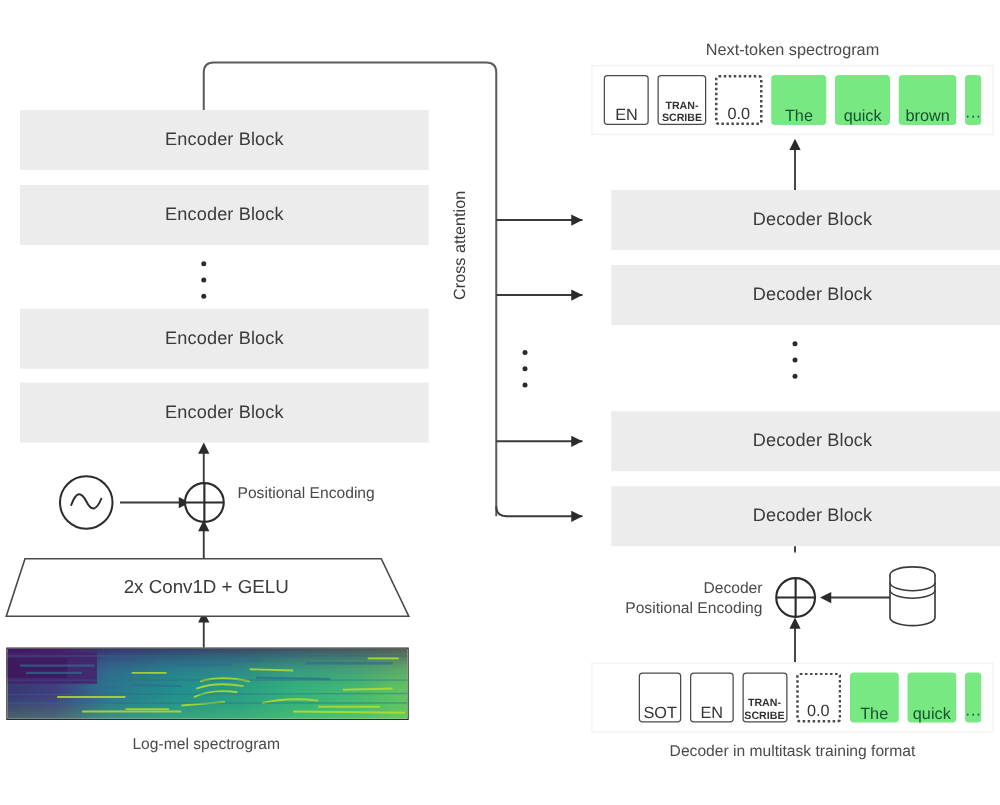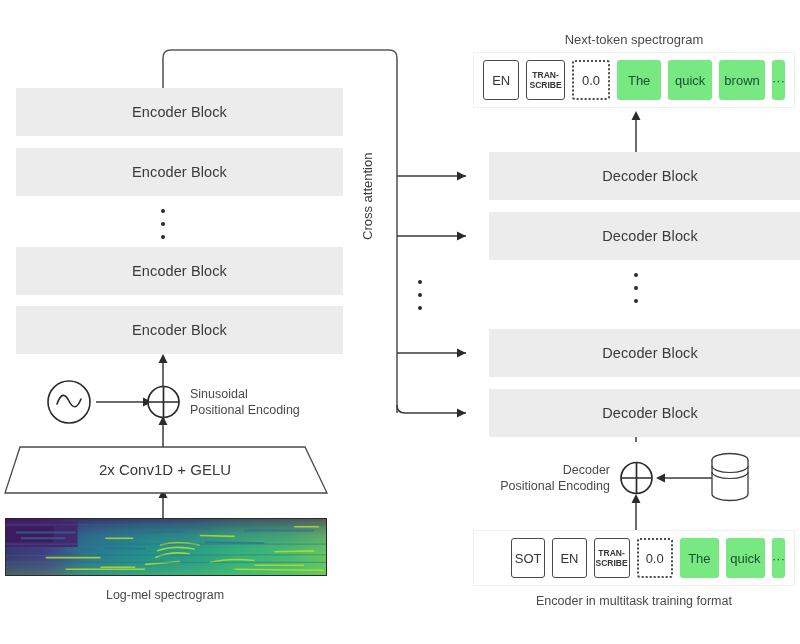--- a/index.html
+++ b/index.html
@@ -11,21 +11,21 @@
          font-size:14.5px;color:#3a3a3a;letter-spacing:.1px;margin-left:16px;}
   
   .vdots{display:flex;flex-direction:column;align-items:center;justify-content:space-between;}
   .vdots i{display:block;width:4px;height:4px;background:#2b2b2b;border-radius:50%;}
   
   .cap{font-size:12.5px;color:#4a4a4a;text-align:center;}
   .lbl{font-size:12.5px;color:#4a4a4a;line-height:16px;}
   
   .tokrow{background:#ffffff;border:1px solid #f1f1f1;box-sizing:border-box;
           display:flex;align-items:center;gap:7px;padding:7px 9px;}
-  .tok{height:40px;box-sizing:border-box;display:flex;align-items:center;
+  .tok{height:40px;box-sizing:border-box;display:flex;align-items:flex-end;
        justify-content:center;text-align:center;font-size:13px;color:#333;
        border-radius:3px;}
   .tok.solid{border:1.3px solid #4a4a4a;background:#fff;}
   .tok.dotted{border:2px dotted #4b4b4b;background:#fff;}
   .tok.green{background:#78e882;border:none;color:#14532d;}
   .tok.small{font-size:8.5px;font-weight:bold;line-height:10px;}
   svg{display:block;overflow:visible;}
 </style>
 </head>
 <body>
@@ -82,21 +82,20 @@
   <circle cx="23" cy="22" r="21" fill="#fff" stroke="#2b2b2b" stroke-width="1.6"></circle>
   <path d="M11,24 C15,13 19,13 23,21 C27,29 31,29 35,19" fill="none" stroke="#2b2b2b" stroke-width="1.6" stroke-linecap="round"></path>
 </svg>
 
 <svg class="abs" style="left:146px;top:385px;width:36px;height:36px;">
   <circle cx="17.5" cy="17" r="15.5" fill="#fff" stroke="#2b2b2b" stroke-width="1.7"></circle>
   <path d="M2,17 L33,17 M17.5,1.5 L17.5,32.5" stroke="#2b2b2b" stroke-width="1.7"></path>
 </svg>
 
 <div class="abs lbl" style="left:190px;top:386px;width:140px;">
-  <div>Sinusoidal</div>
   <div>Positional Encoding</div>
 </div>
 
 <svg class="abs" style="left:0;top:446px;width:340px;height:52px;">
   <polygon points="20,1 305,1 327,47 5,47" fill="#ffffff" stroke="#4a4a4a" stroke-width="1.3"></polygon>
 </svg>
 <div class="abs" style="left:0;top:461px;width:330px;text-align:center;font-size:15px;color:#3a3a3a;">
   <span>2x Conv1D + GELU</span>
 </div>
 
@@ -268,14 +267,14 @@
     </div>
   <div class="tok green" style="width:46px;">
       <span>quick</span>
     </div>
   <div class="tok green" style="flex:1;">
       <span>···</span>
     </div>
 </div>
 
 <div class="abs cap" style="left:473px;top:594px;width:322px;">
-  <span>Encoder in multitask training format</span>
+  <span>Decoder in multitask training format</span>
 </div>
 
 </body></html>

